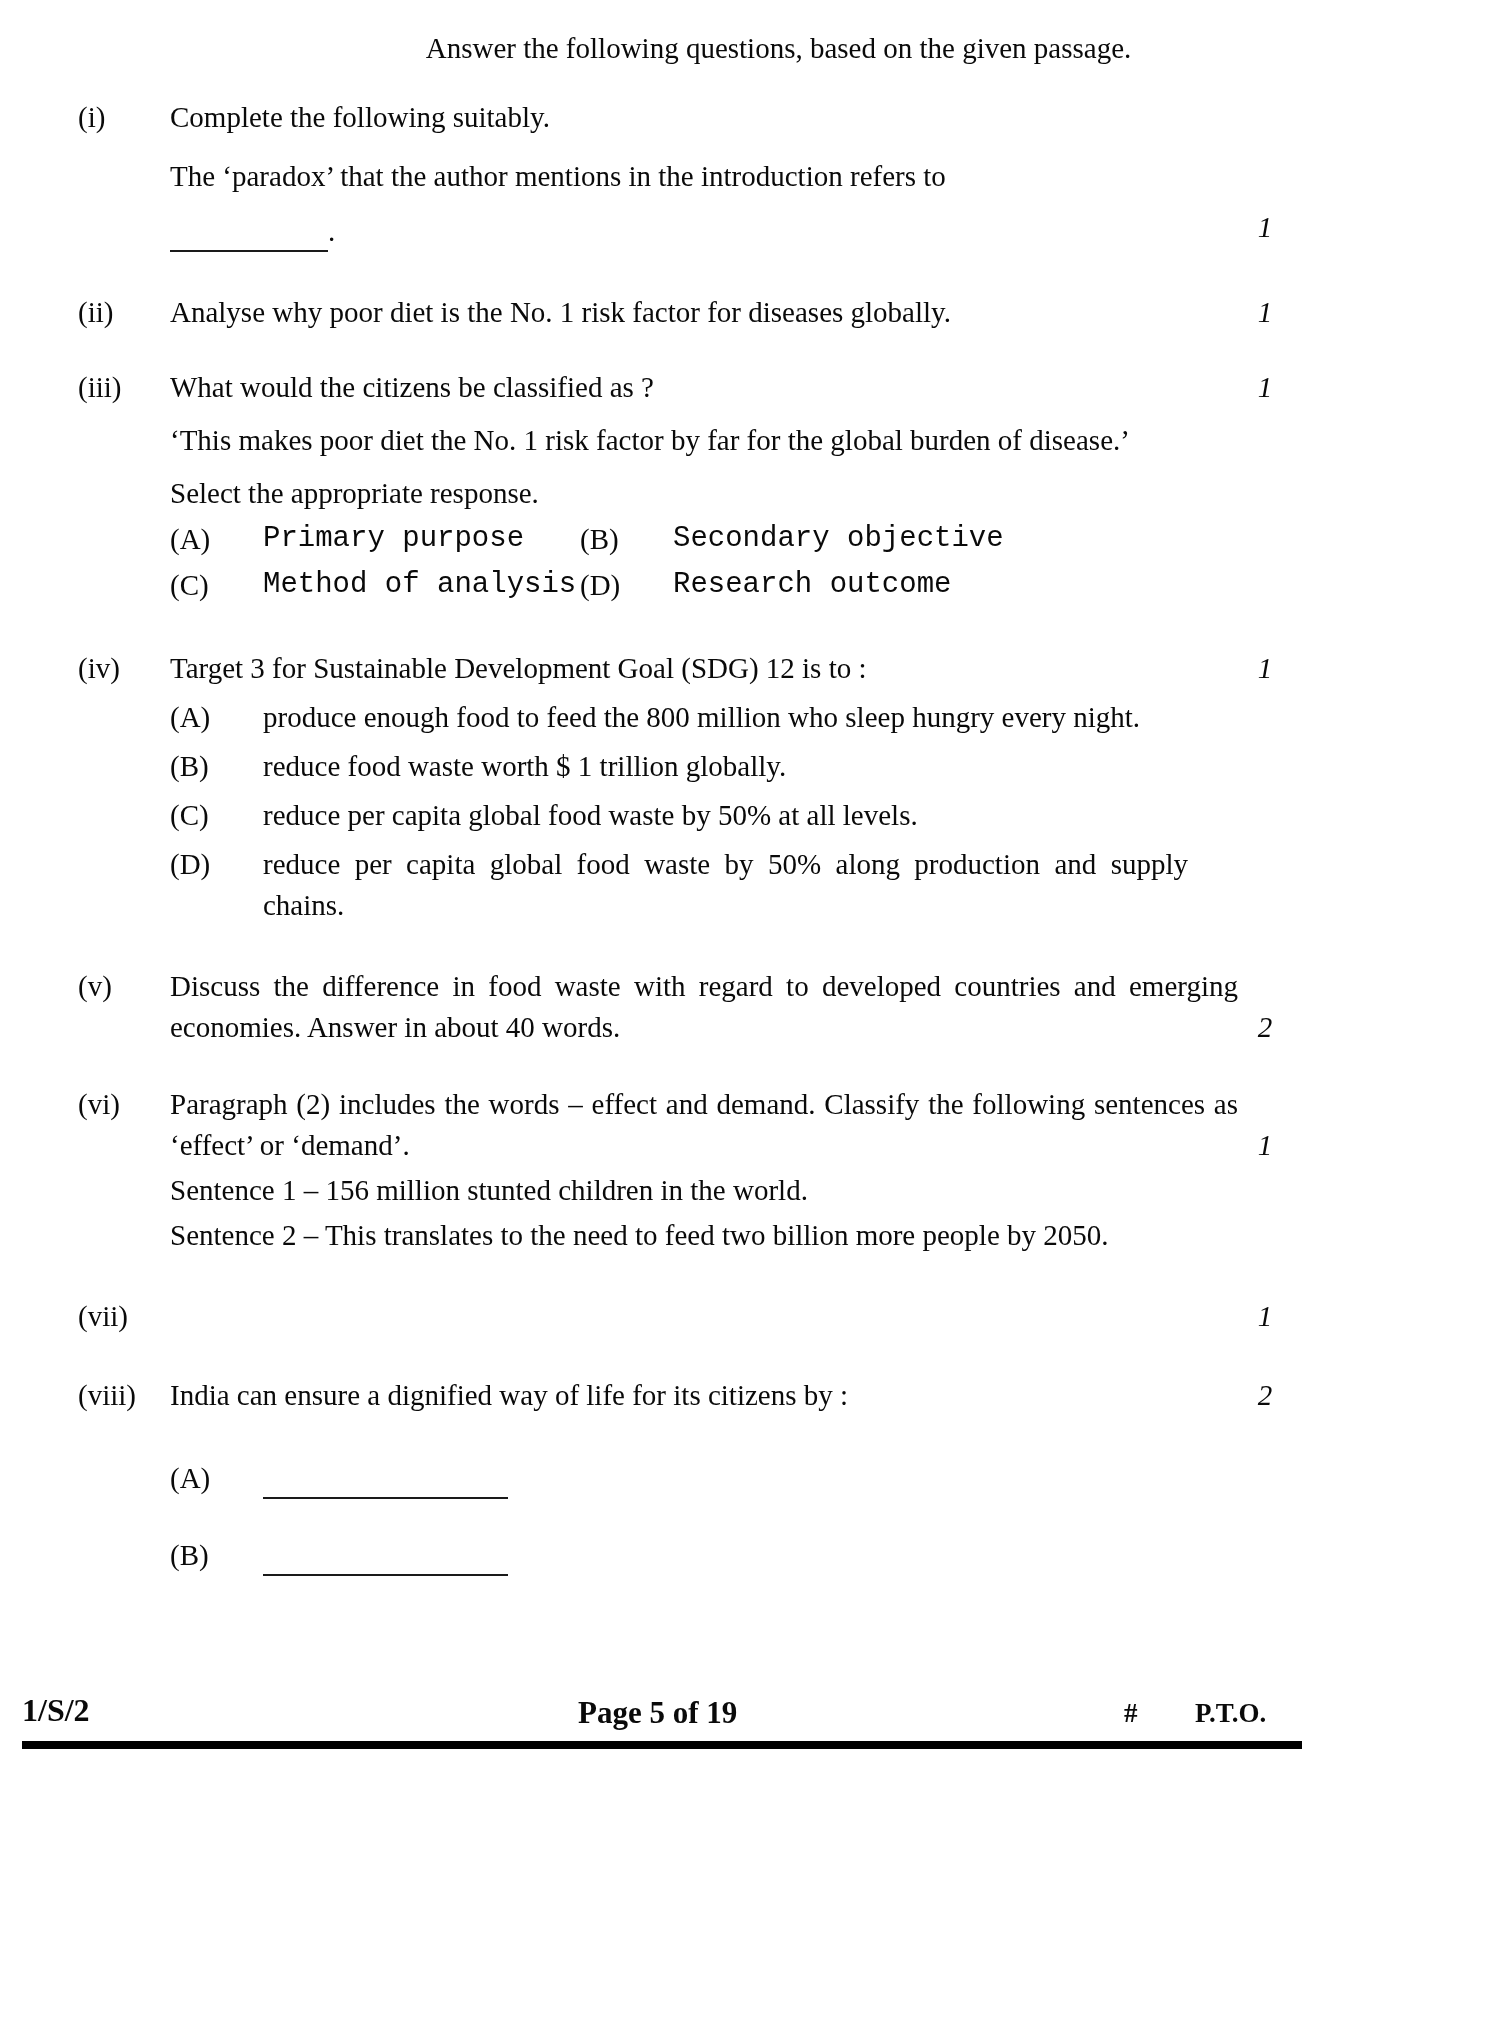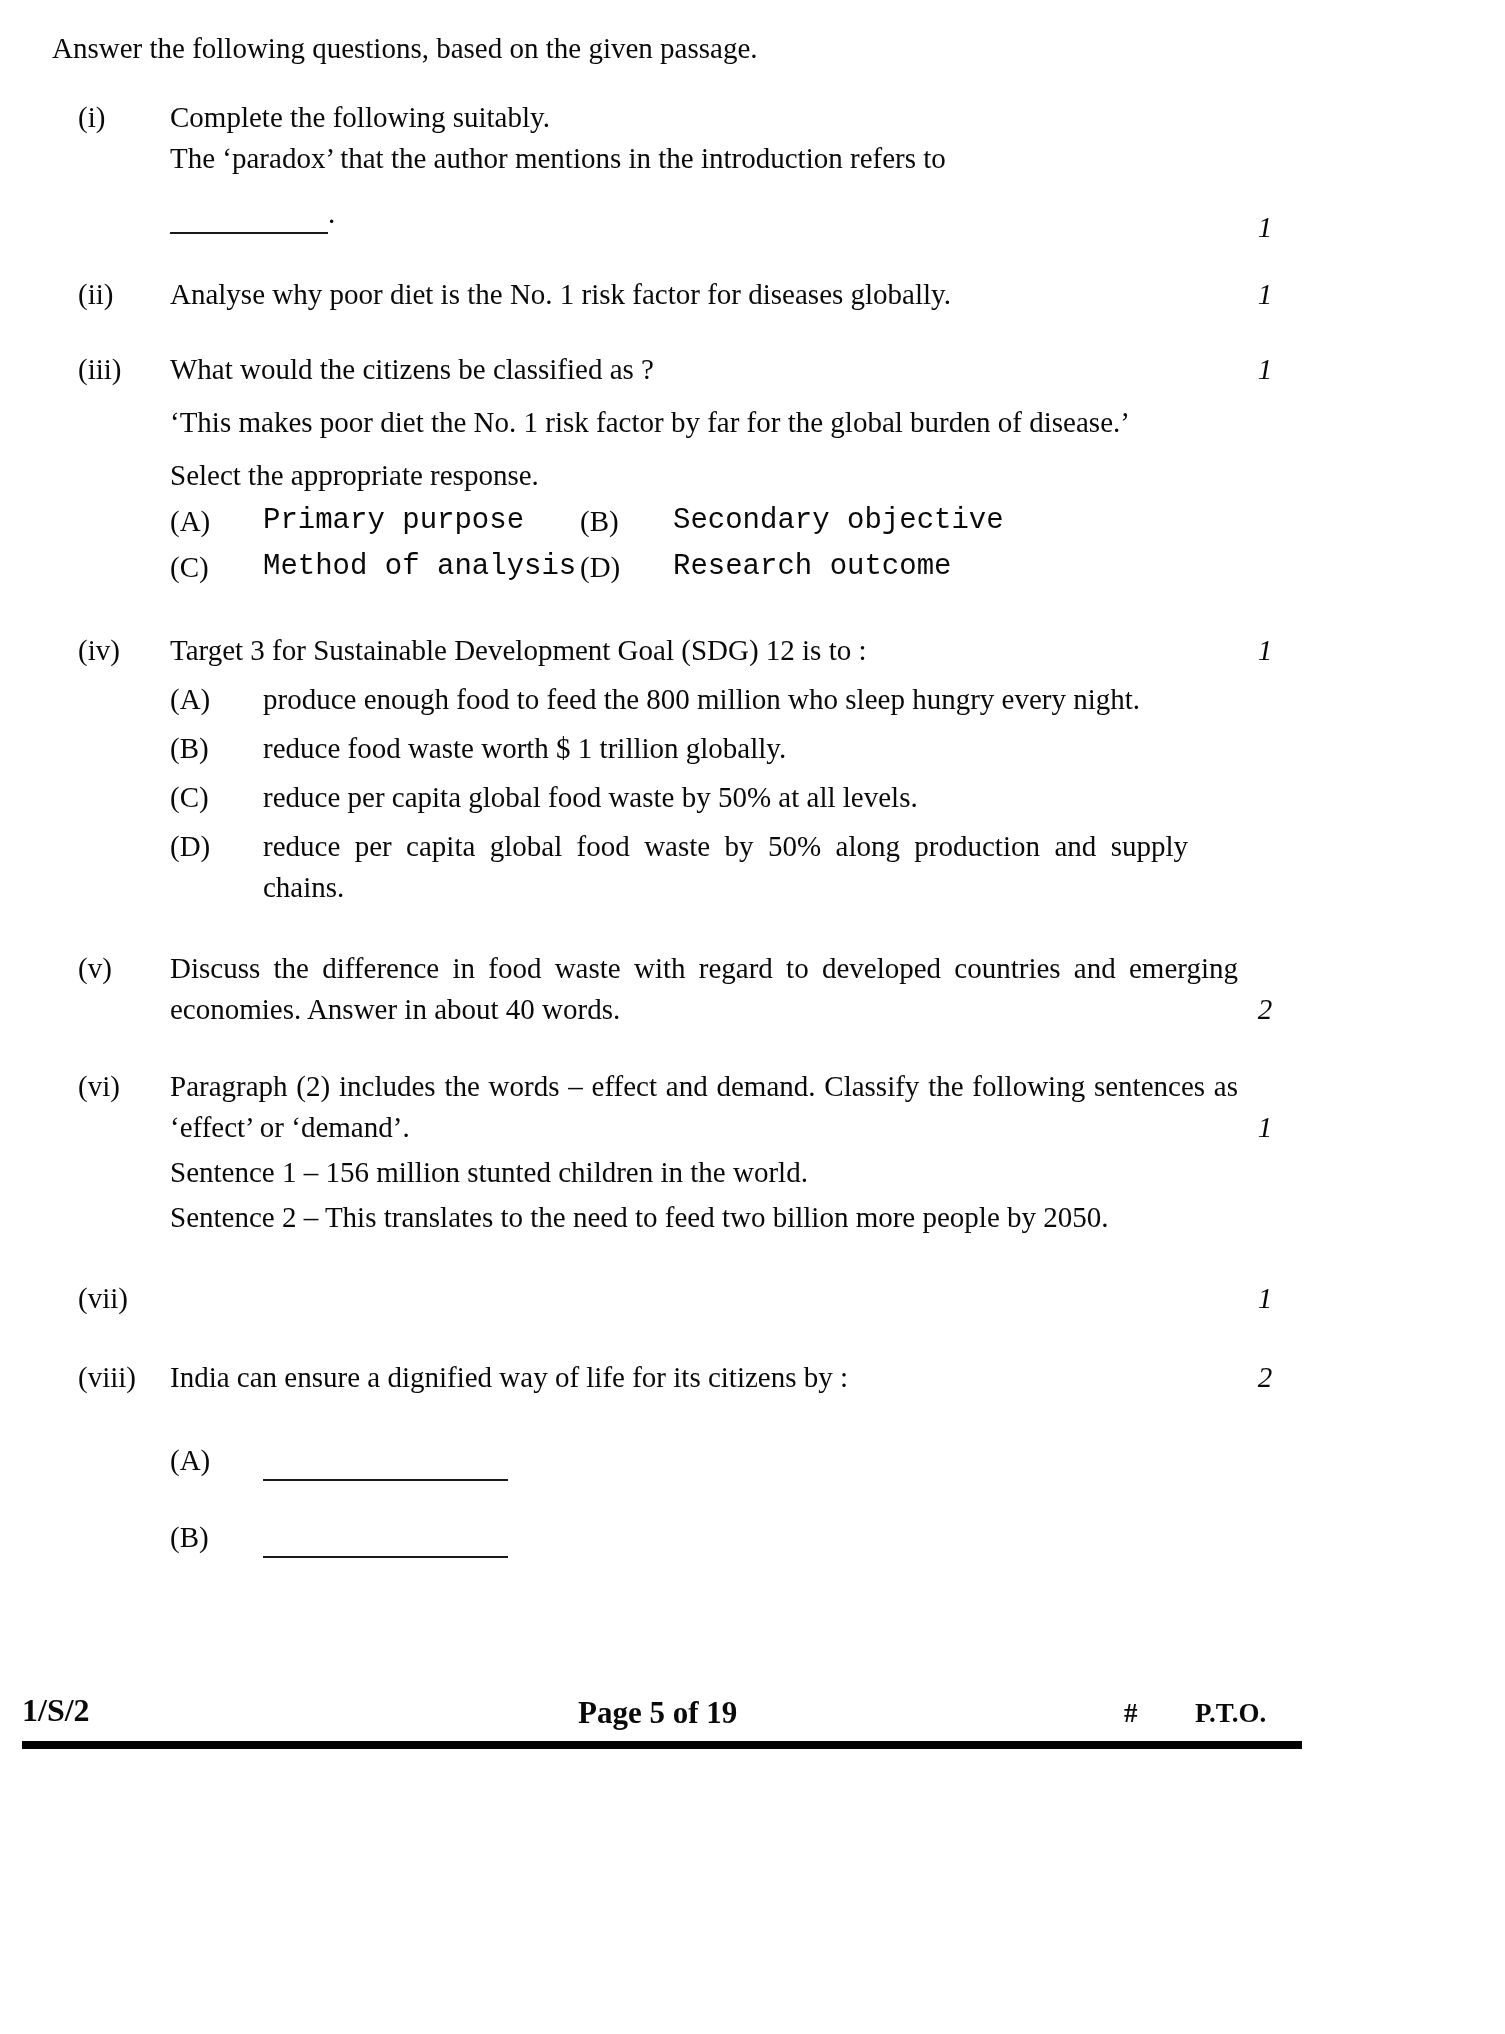--- a/index.html
+++ b/index.html
@@ -177,29 +177,29 @@
     top: 52px;
     height: 8px;
     background: #000000;
   }
 </style>
 </head>
 <body>
 
 <div class="page">
 
-  <div style="margin:28px 0 0 52px;">
+  <div style="margin:28px 0 0 52px;text-align:center;">
     <div class="para">Answer the following questions, based on the given passage.</div>
   </div>
 
   <div class="q-row" style="margin-top:28px; margin-left:78px;">
     <div class="num">(i)</div>
     <div class="body">
       <div class="para">Complete the following suitably.</div>
-      <div class="para just" style="max-width:1068px;font-family:Liberation Serif, serif;">The ‘paradox’ that the author mentions in the introduction refers to</div>
+      <div class="para just" style="margin-top:18px; max-width:1068px;font-family:Liberation Serif, serif;">The ‘paradox’ that the author mentions in the introduction refers to</div>
       <div class="para" style="margin-top:14px;"><span class="blank-short"></span><span>.</span></div>
     </div>
     <div class="marks" style="top:110px;">1</div>
   </div>
 
   <div class="q-row" style="margin-top:40px; margin-left:78px;">
     <div class="num">(ii)</div>
     <div class="body">
       <div class="para">Analyse why poor diet is the No. 1 risk factor for diseases globally.</div>
     </div>

